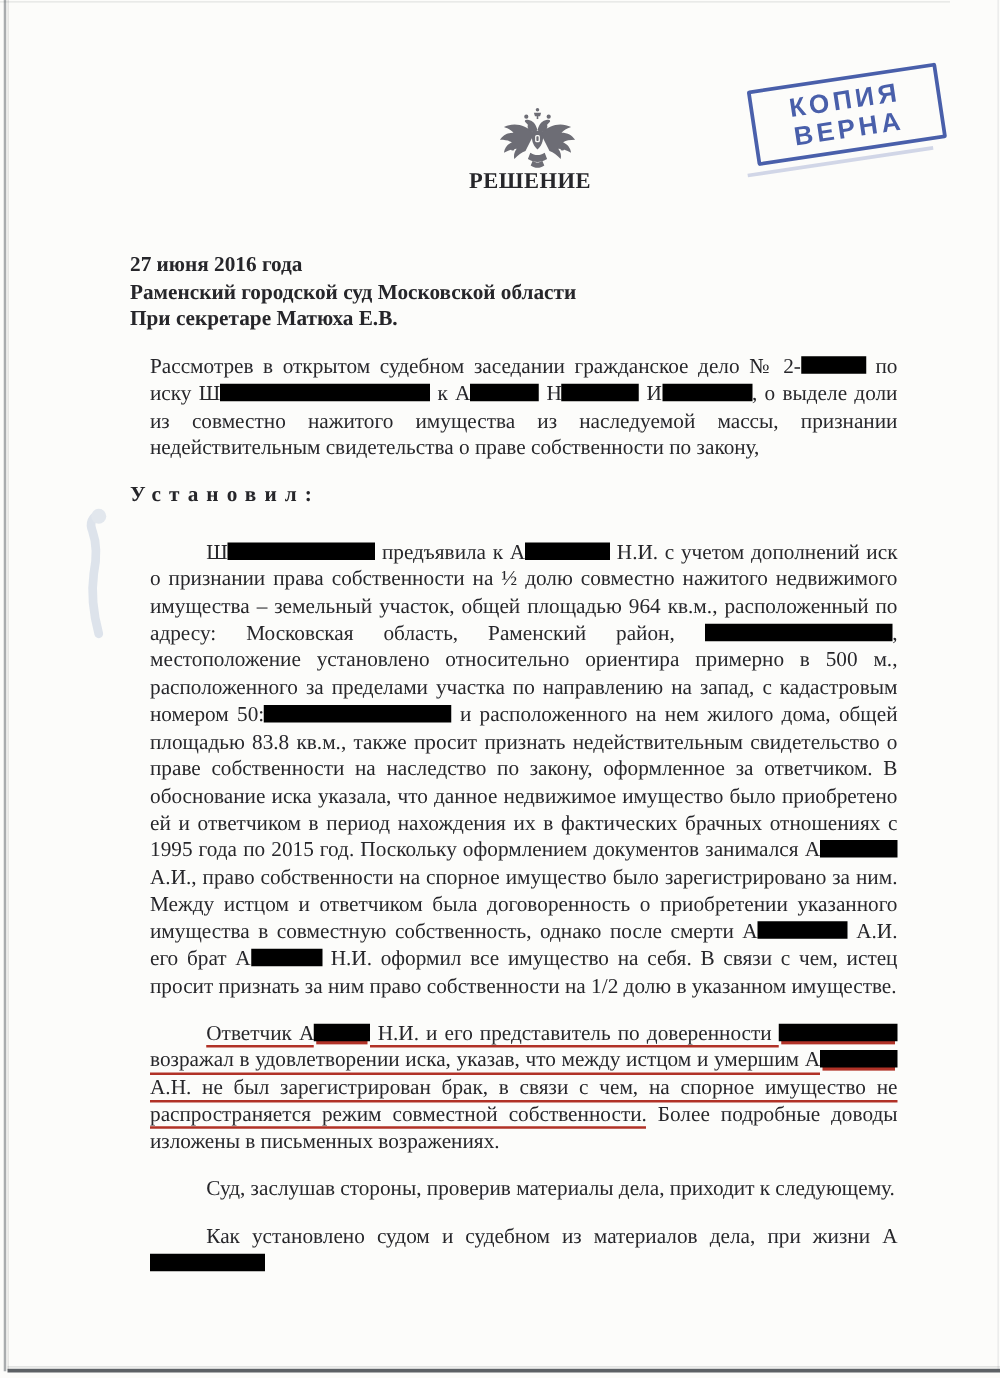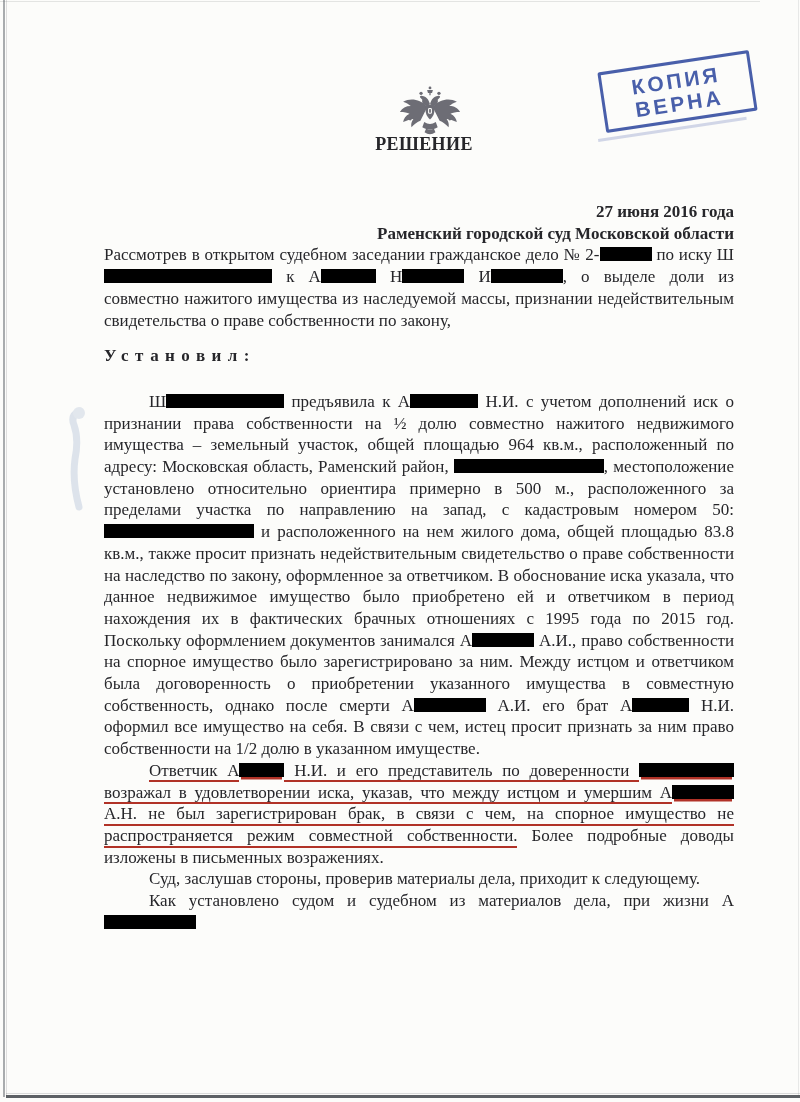--- a/index.html
+++ b/index.html
@@ -42,22 +42,22 @@
     position:absolute;left:104px;top:134px;width:640px;
     text-align:center;font-weight:bold;font-size:18px;line-height:21px;
     letter-spacing:.4px;
   }
 
   
   .text-col{
     position:absolute;left:104px;top:201px;width:630px;
     font-size:17px;line-height:21.7px;text-align:justify;
   }
-  .hdr-line{font-weight:bold;text-align:right;}
-  p.para{margin:0;}
+  .hdr-line{font-weight:bold;text-align:left;}
+  p.para{margin:16px;}
   p.para.indent{text-indent:45px;}
   .doc-heading{
     text-align:left;font-weight:bold;letter-spacing:.38em;
     margin:14px 0 24px 0;text-indent:0;
   }
   .redact{
     display:inline-block;height:14px;background:#000;vertical-align:-1px;
   }
   
   .ru{
@@ -119,20 +119,21 @@
   <circle cx="27" cy="8" r="6" fill="#c4cfdf"></circle>
 </svg>
 
 <div class="title-block">
   <div>РЕШЕНИЕ</div>
 </div>
 
 <div class="text-col">
   <div class="hdr-line">27 июня 2016 года</div>
   <div class="hdr-line">Раменский городской суд Московской области</div>
+  <div class="hdr-line">При секретаре Матюха Е.В.</div>
   <div id="doc-body">
       <p class="para"><span class="">Рассмотрев в открытом судебном заседании гражданское дело № 2-</span><span class="redact" style="width: 52px;"></span><span class=""> по иску Ш</span><span class="redact" style="width: 168px;"></span><span class=""> к А</span><span class="redact" style="width: 55px;"></span><span class=""> Н</span><span class="redact" style="width: 62px;"></span><span class=""> И</span><span class="redact" style="width: 72px;"></span><span class="">, о выделе доли из совместно нажитого имущества из наследуемой массы, признании недействительным свидетельства о праве собственности по закону,</span></p>
       <div class="doc-heading">Установил:</div>
       <p class="para indent"><span class="">Ш</span><span class="redact" style="width: 118px;"></span><span class=""> предъявила к А</span><span class="redact" style="width: 68px;"></span><span class=""> Н.И. с учетом дополнений иск о признании права собственности на ½ долю совместно нажитого недвижимого имущества – земельный участок, общей площадью 964 кв.м., расположенный по адресу: Московская область, Раменский район, </span><span class="redact" style="width: 150px;"></span><span class="">, местоположение установлено относительно ориентира примерно в 500 м., расположенного за пределами участка по направлению на запад, с кадастровым номером 50:</span><span class="redact" style="width: 150px;"></span><span class=""> и расположенного на нем жилого дома, общей площадью 83.8 кв.м., также просит признать недействительным свидетельство о праве собственности на наследство по закону, оформленное за ответчиком. В обоснование иска указала, что данное недвижимое имущество было приобретено ей и ответчиком в период нахождения их в фактических брачных отношениях с 1995 года по 2015 год. Поскольку оформлением документов занимался А</span><span class="redact" style="width: 62px;"></span><span class=""> А.И., право собственности на спорное имущество было зарегистрировано за ним. Между истцом и ответчиком была договоренность о приобретении указанного имущества в совместную собственность, однако после смерти А</span><span class="redact" style="width: 72px;"></span><span class=""> А.И. его брат А</span><span class="redact" style="width: 57px;"></span><span class=""> Н.И. оформил все имущество на себя.  В связи с чем, истец просит признать за ним право собственности на 1/2 долю в указанном имуществе.</span></p>
       <p class="para indent"><span class="ru">Ответчик А</span><span class="redact ru-box" style="width: 45px;"></span><span class="ru"> Н.И. и его представитель по доверенности </span><span class="redact ru-box" style="width: 95px;"></span><span class="ru"> возражал в удовлетворении иска, указав, что между истцом и умершим А</span><span class="redact ru-box" style="width: 62px;"></span><span class="ru"> А.Н. не был зарегистрирован брак, в связи с чем, на спорное имущество не распространяется режим совместной собственности.</span><span class=""> Более подробные доводы изложены в письменных возражениях.</span></p>
       <p class="para indent"><span class="">Суд, заслушав стороны, проверив материалы дела, приходит к следующему.</span></p>
       <p class="para indent"><span class="">Как установлено судом и судебном из материалов дела, при жизни А</span><span class="redact" style="width: 92px;"></span></p>
     </div>
 </div>
 

